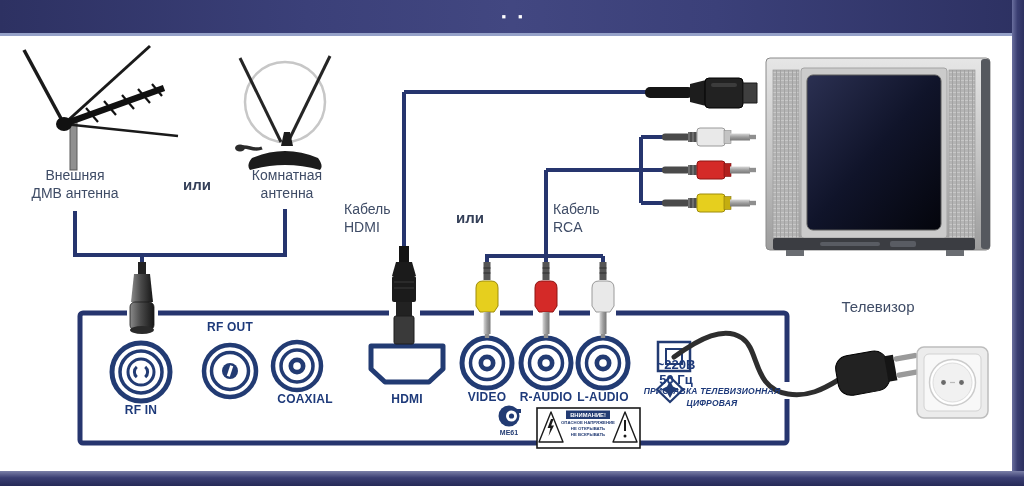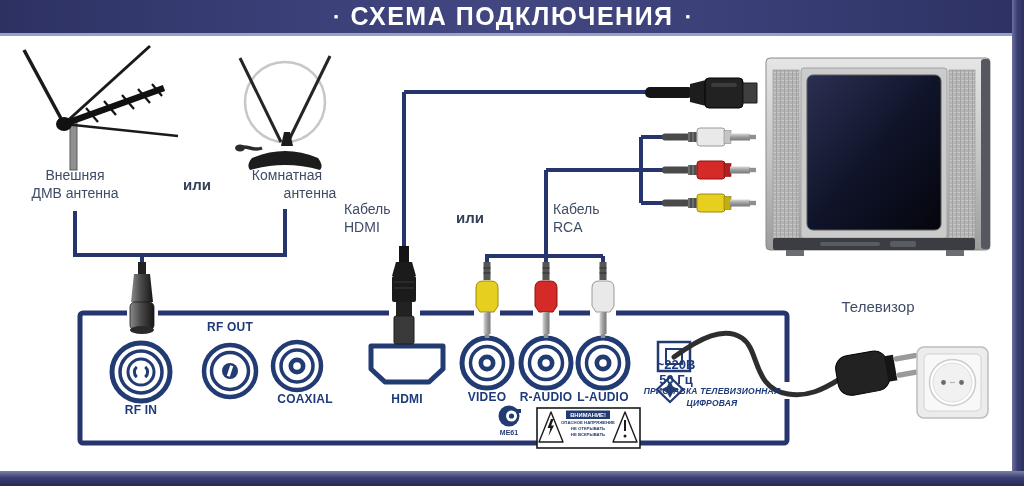--- a/index.html
+++ b/index.html
@@ -323,32 +323,31 @@
       <circle cx="952.5" cy="382.5" r="23" fill="#ffffff" stroke="#cccccc" stroke-width="1.5"></circle>
       <circle cx="952.5" cy="382.5" r="19.5" fill="#f1f1f1" stroke="#dddddd"></circle>
       <circle cx="943.5" cy="382.5" r="2.4" fill="#6a6a6a"></circle>
       <circle cx="961.5" cy="382.5" r="2.4" fill="#6a6a6a"></circle>
       <line x1="950" y1="382.5" x2="955" y2="382.5" stroke="#bbbbbb" stroke-width="1.2"></line>
     </g>
   </svg>
 
   <div class="abs titlebar">
     <span class="bullet">▪</span>
-    <span class="ttl">СХЕМА ПОДКЛЮЧЕНИЯ</span>
     <span class="bullet">▪</span>
   </div>
   <div class="abs titleunder"></div>
   <div class="abs rightstripe"></div>
   <div class="abs bottombar"></div>
 
   <div class="t tc" style="left:75px;top:168px;">Внешняя</div>
   <div class="t tc" style="left:75px;top:186px;">ДМВ антенна</div>
   <div class="t tc or" style="left:197px;top:177px;">или</div>
   <div class="t tc" style="left:287px;top:168px;">Комнатная</div>
-  <div class="t tc" style="left:287px;top:186px;margin-left:23px;">антенна</div>
+  <div class="t tc" style="left:287px;top:186px;">антенна</div>
 
   <div class="t" style="left:344px;top:202px;">Кабель</div>
   <div class="t" style="left:344px;top:220px;">HDMI</div>
   <div class="t tc or" style="left:470px;top:210px;">или</div>
   <div class="t" style="left:553px;top:202px;">Кабель</div>
   <div class="t" style="left:553px;top:220px;">RCA</div>
 
   <div class="t tc tvlbl" style="left:878px;top:257px;margin-top:42px;">Телевизор</div>
 
   <div class="t tc plbl" style="left:230px;top:321px;">RF OUT</div>

